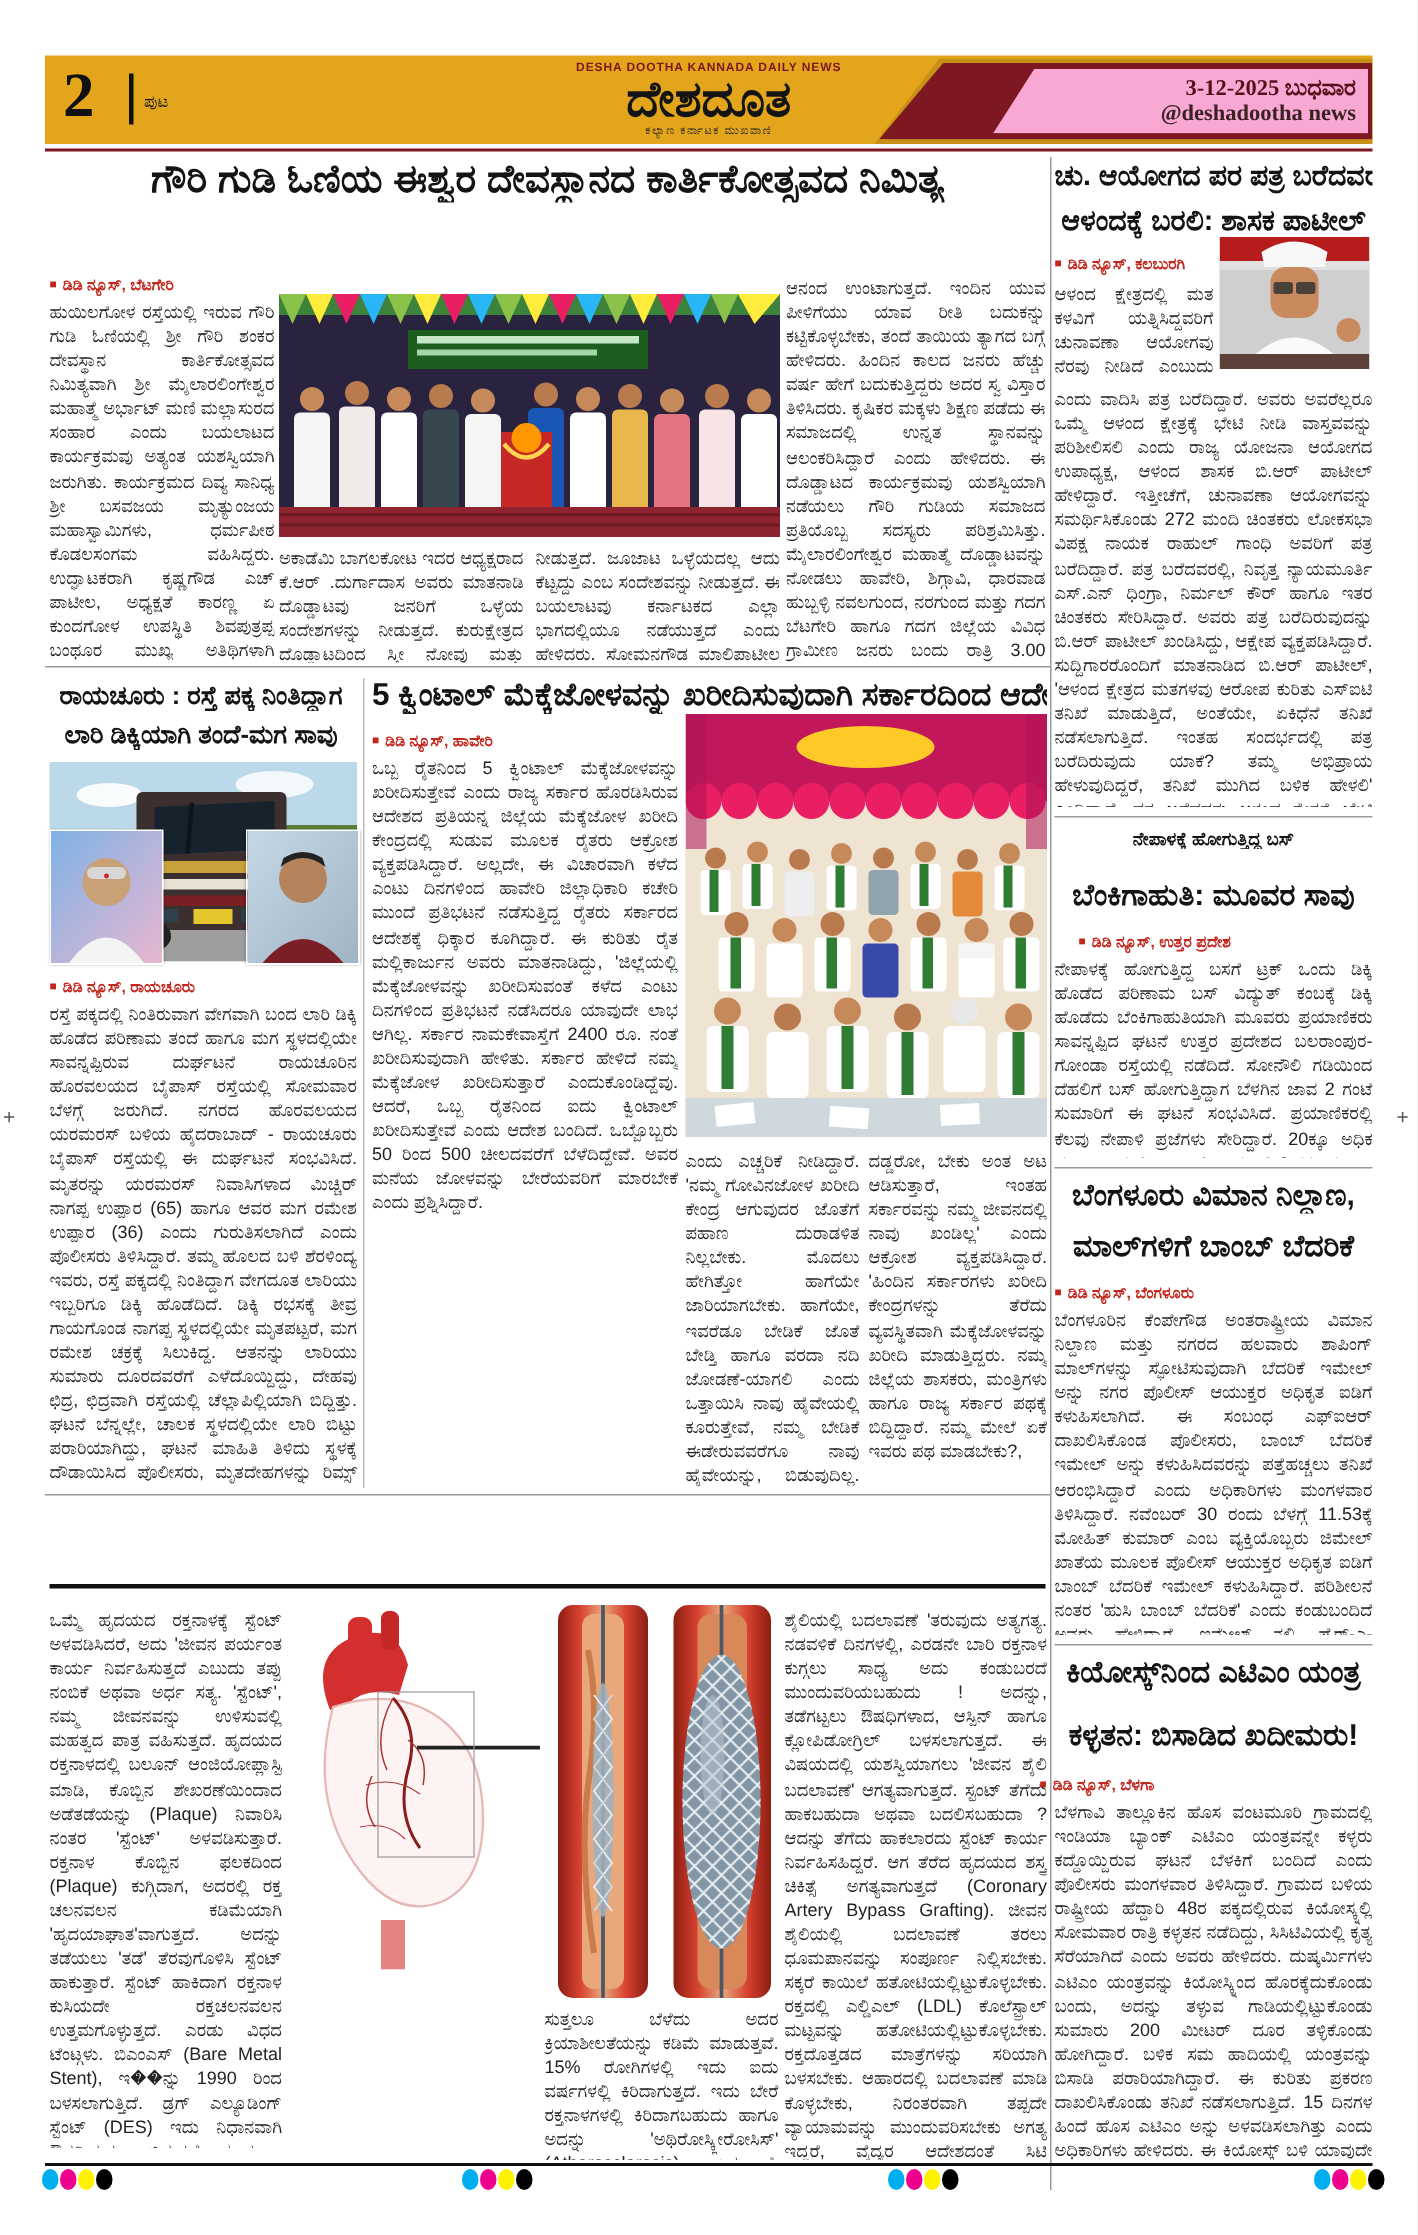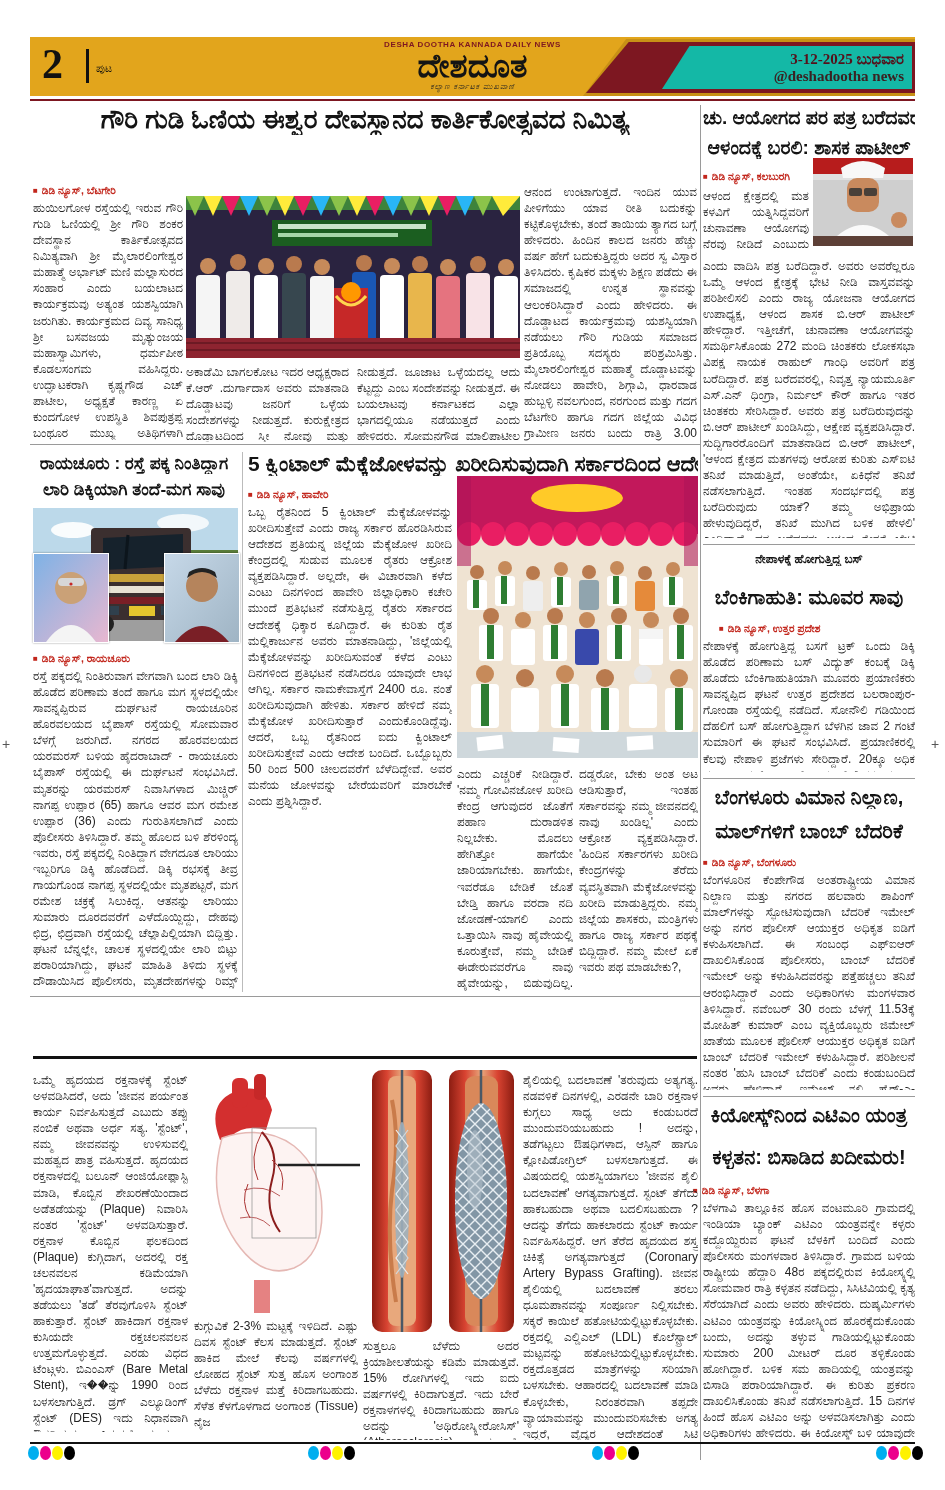--- a/index.html
+++ b/index.html
@@ -7,24 +7,24 @@
         font-family:"Liberation Sans",sans-serif;color:#1a1a1a;overflow:hidden;}
   .abs{position:absolute;}
   
   .mast-bar{background:#e2a51c;}
   .mast-rule{background:#7d1721;}
   .pgnum{font-family:"Liberation Serif",serif;font-weight:700;font-size:42px;color:#111;}
   .pgsep{background:#111;}
   .pglabel{font-size:11px;color:#111;}
   .tagline{font-size:8px;font-weight:700;color:#7d1721;letter-spacing:.6px;white-space:nowrap;}
   .logo{font-family:"DejaVu Serif",serif;font-weight:900;font-size:33px;color:#141414;line-height:1;white-space:nowrap;}
-  .logosub{font-size:7.5px;color:#222;letter-spacing:1px;white-space:nowrap;font-style:italic;}
+  .logosub{font-size:7.5px;color:#222;letter-spacing:1px;white-space:nowrap;}
   .band-gold{background:#c89016;clip-path:polygon(13% 0,100% 0,100% 100%,0 100%);}
   .band-maroon{background:#7d1721;clip-path:polygon(13% 0,100% 0,100% 100%,0 100%);}
-  .band-white{background:#14b8a6;clip-path:polygon(11% 0,100% 0,100% 100%,0 100%);
+  .band-white{background:#f9a8d4;clip-path:polygon(11% 0,100% 0,100% 100%,0 100%);
       display:flex;flex-direction:column;justify-content:center;align-items:flex-end;padding-right:8px;box-sizing:border-box;}
   .band-date{font-family:"Liberation Serif",serif;font-weight:700;font-size:15px;color:#55101a;white-space:nowrap;}
   .band-social{font-family:"Liberation Serif",serif;font-weight:700;font-size:15px;color:#3a2222;white-space:nowrap;}
   
   .hr{background:#9a9a9a;height:1px;}
   .vr{background:#9a9a9a;width:1px;}
   
   .nw{white-space:nowrap;overflow:hidden;}
   .h-top{font-weight:800;font-size:26px;color:#141414;text-align:center;}
   .h-mid{font-weight:800;font-size:21px;color:#141414;text-align:center;}
@@ -463,21 +463,20 @@
       </defs>
       <rect x="4" width="65" height="262" rx="10" fill="url(#tube2)"></rect>
       <rect x="20" y="6" width="33" height="250" rx="9" fill="#d9885a"></rect>
       <line x1="36" y1="0" x2="36" y2="262" stroke="#4a5866" stroke-width="2.5"></line>
       <ellipse cx="36" cy="131" rx="26" ry="98" fill="#8296a5"></ellipse>
       <ellipse cx="36" cy="131" rx="26" ry="98" fill="url(#mesh)"></ellipse>
       <ellipse cx="30" cy="100" rx="8" ry="40" fill="#b9c6d0" opacity=".5"></ellipse>
     </svg>
   </div>
 
-  <div class="abs bt" style="left:194px;top:1318px;width:164px;height:122px;">ಕುಗ್ಗುವಿಕೆ 2-3% ಮಟ್ಟಕ್ಕೆ ಇಳಿದಿದೆ. ಎಷ್ಟು ದಿವಸ ಸ್ಟೆಂಟ್ ಕೆಲಸ ಮಾಡುತ್ತದೆ. ಸ್ಟೆಂಟ್ ಹಾಕಿದ ಮೇಲೆ ಕೆಲವು ವರ್ಷಗಳಲ್ಲಿ ಲೋಹದ ಸ್ಟೆಂಟ್ ಸುತ್ತ ಹೊಸ ಅಂಗಾಂಶ ಬೆಳೆದು ರಕ್ತನಾಳ ಮತ್ತೆ ಕಿರಿದಾಗಬಹುದು. ಸೆಳೆತ ಕೆಳಗೊಳಗಾದ ಅಂಗಾಂಶ (Tissue) ನೈಜ</div>
   <div class="abs bt" style="left:363px;top:1338px;width:156px;height:102px;">ಸುತ್ತಲೂ ಬೆಳೆದು ಅದರ ಕ್ರಿಯಾಶೀಲತೆಯನ್ನು ಕಡಿಮೆ ಮಾಡುತ್ತವೆ. 15% ರೋಗಿಗಳಲ್ಲಿ ಇದು ಐದು ವರ್ಷಗಳಲ್ಲಿ ಕಿರಿದಾಗುತ್ತದೆ. ಇದು ಬೇರೆ ರಕ್ತನಾಳಗಳಲ್ಲಿ ಕಿರಿದಾಗಬಹುದು ಹಾಗೂ ಅದನ್ನು 'ಅಥಿರೋಸ್ಕ್ಲೀರೋಸಿಸ್' (Atherosclerosis) ಎನ್ನುತ್ತಾರೆ. ಸ್ಟೆಂಟ್ ಹೃದಯದ ರೋಗವನ್ನು ಗುಣಪಡಿಸುವುದಿಲ್ಲ. ಹೃದಯ ರೋಗ ಗುಣಪಡಿಸಲು. ಪುನಹ ಹೃದಯಾಘಾತ ವಾಗದಂತೆ ತಡೆಯಲು 'ಜೀವನ</div>
   <div class="abs bt" style="left:523px;top:1072px;width:175px;height:368px;">ಶೈಲಿಯಲ್ಲಿ ಬದಲಾವಣೆ 'ತರುವುದು ಅತ್ಯಗತ್ಯ. ನಡವಳಿಕೆ ದಿನಗಳಲ್ಲಿ, ಎರಡನೇ ಬಾರಿ ರಕ್ತನಾಳ ಕುಗ್ಗಲು ಸಾಧ್ಯ ಅದು ಕಂಡುಬರದೆ ಮುಂದುವರಿಯಬಹುದು ! ಅದನ್ನು, ತಡೆಗಟ್ಟಲು ಔಷಧಿಗಳಾದ, ಆಸ್ಪಿನ್ ಹಾಗೂ ಕ್ಲೋಪಿಡೋಗ್ರಿಲ್ ಬಳಸಲಾಗುತ್ತದೆ. ಈ ವಿಷಯದಲ್ಲಿ ಯಶಸ್ವಿಯಾಗಲು 'ಜೀವನ ಶೈಲಿ ಬದಲಾವಣೆ' ಆಗತ್ಯವಾಗುತ್ತದೆ. ಸ್ಟಂಟ್ ತೆಗೆದು ಹಾಕಬಹುದಾ ಅಥವಾ ಬದಲಿಸಬಹುದಾ ? ಆದನ್ನು ತೆಗೆದು ಹಾಕಲಾರದು ಸ್ಟೆಂಟ್ ಕಾರ್ಯ ನಿರ್ವಹಿಸಹಿದ್ದರೆ. ಆಗ ತೆರೆದ ಹೃದಯದ ಶಸ್ತ್ರ ಚಿಕಿತ್ಸೆ ಅಗತ್ಯವಾಗುತ್ತದೆ (Coronary Artery Bypass Grafting). ಜೀವನ ಶೈಲಿಯಲ್ಲಿ ಬದಲಾವಣೆ ತರಲು ಧೂಮಪಾನವನ್ನು ಸಂಪೂರ್ಣ ನಿಲ್ಲಿಸಬೇಕು. ಸಕ್ಕರೆ ಕಾಯಿಲೆ ಹತೋಟಿಯಲ್ಲಿಟ್ಟುಕೊಳ್ಳಬೇಕು. ರಕ್ತದಲ್ಲಿ ಎಲ್ಡಿಎಲ್ (LDL) ಕೊಲೆಸ್ಟ್ರಾಲ್ ಮಟ್ಟವನ್ನು ಹತೋಟಿಯಲ್ಲಿಟ್ಟುಕೊಳ್ಳಬೇಕು. ರಕ್ತದೊತ್ತಡದ ಮಾತ್ರೆಗಳನ್ನು ಸರಿಯಾಗಿ ಬಳಸಬೇಕು. ಆಹಾರದಲ್ಲಿ ಬದಲಾವಣೆ ಮಾಡಿ ಕೊಳ್ಳಬೇಕು, ನಿರಂತರವಾಗಿ ತಪ್ಪದೇ ವ್ಯಾಯಾಮವನ್ನು ಮುಂದುವರಿಸಬೇಕು ಅಗತ್ಯ ಇದ್ದರೆ, ವೈದ್ಯರ ಆದೇಶದಂತೆ ಸಿಟಿ ಎಂಜಿಯೋಗ್ರಫಿ (CT Angiography) ಮಾಡಿಸಿಕೊಳ್ಳಬೇಕು. 10 ರಿಂದ 20 ವರ್ಷದ ವರೆಗೆ ಲೋಹದ ಸ್ಟೆಂಟ್ ಪರಿಣಾಮಕಾರಿಯಾಗಿ ಕಾರ್ಯ ನಿರ್ವಹಿಸಬಹುದು.</div>
 
   <div class="abs crop" style="left:2px;top:736px;">+</div>
   <div class="abs crop" style="left:931px;top:736px;">+</div>
 
   <div class="abs blackrule" style="left:30px;top:1442px;width:885px;height:2px;"></div>
   <div class="abs reg" style="left:28px;top:1446px;">
       <i class="c"></i>
       <i class="m"></i>

